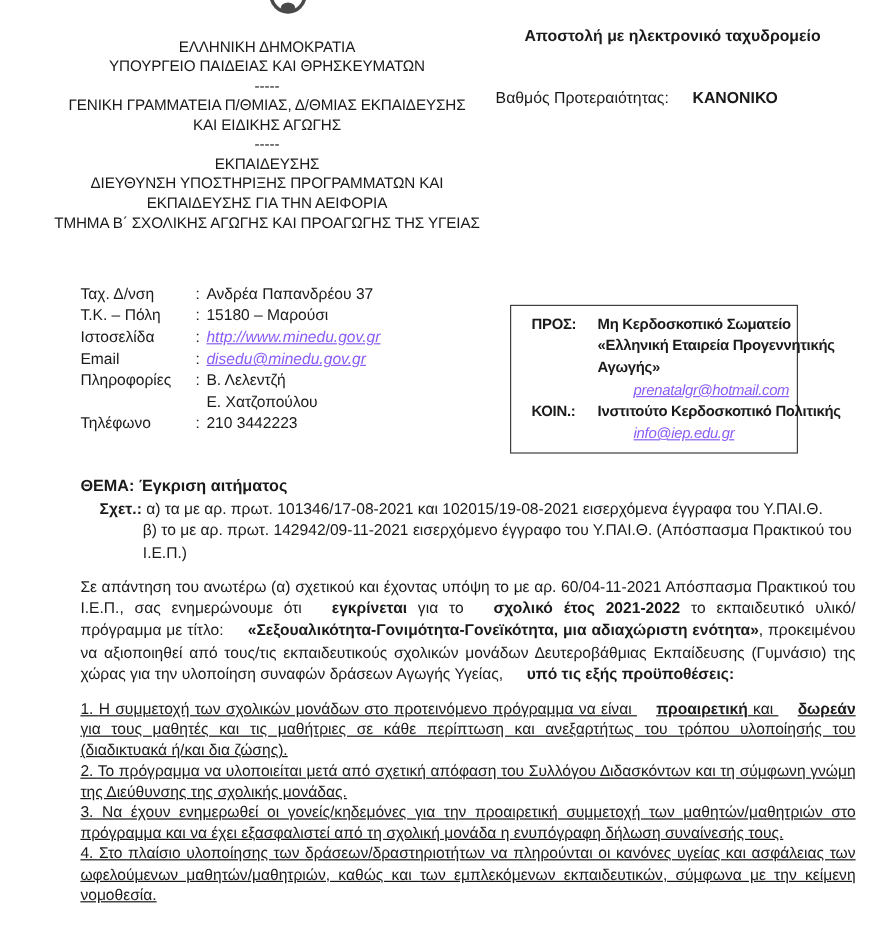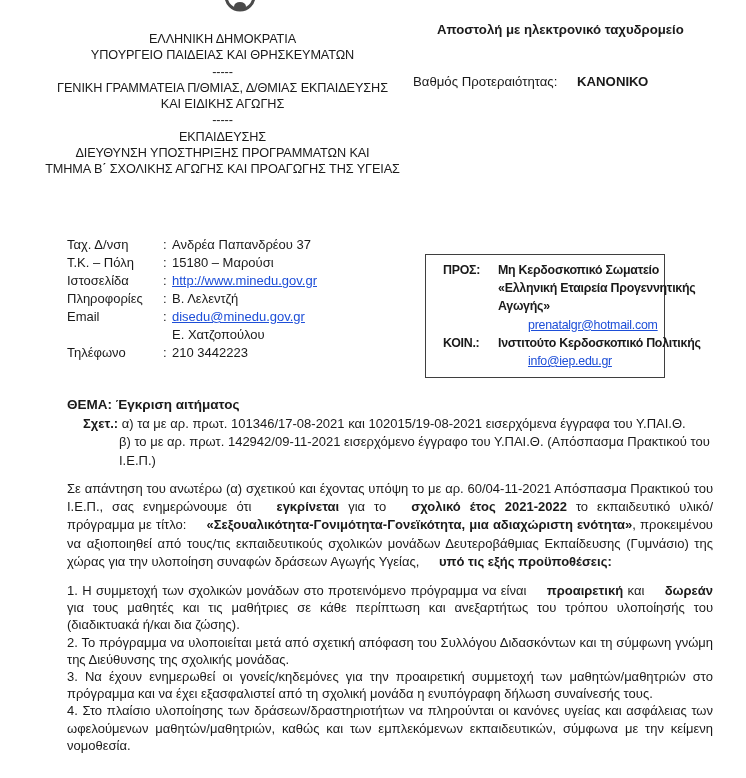--- a/index.html
+++ b/index.html
@@ -1,19 +1,19 @@
 <!DOCTYPE html>
 <html><head>
 <meta charset="utf-8">
 <style>
   html,body{margin:0;padding:0;background:#fff;}
   .page{position:relative;width:746px;height:778px;background:#ffffff;overflow:hidden;
         font-family:"Liberation Sans",sans-serif;color:#1a1a1a;border-radius:14px;}
   .b{font-weight:bold;padding-left:16px;}
-  .link{color:#1d4ed8;text-decoration:underline;cursor:pointer;}
+  .link{color:#8b5cf6;text-decoration:underline;cursor:pointer;font-style:italic;}
 
   
   .emblem{position:absolute;left:222px;top:-15px;width:36px;height:28px;}
 
   
   .hdr-left{position:absolute;left:25px;top:31px;width:395px;text-align:center;
             font-size:12.7px;line-height:16.3px;letter-spacing:-0.1px;}
 
   
   .dispatch{position:absolute;left:437px;top:22px;font-size:13.2px;font-weight:bold;}
@@ -33,21 +33,21 @@
   .contact{position:absolute;left:67px;top:236px;font-size:13px;line-height:18px;}
   .crow .clabel{display:inline-block;width:96px;}
   .crow .csep{display:inline-block;width:9px;}
 
   
   .main{position:absolute;left:67px;top:395px;width:646px;}
   .thema{font-size:13.5px;font-weight:bold;line-height:19px;}
   .sxet{font-size:13px;line-height:18.3px;margin-top:1px;}
   .sxet .indent{padding-left:52px;}
   .para{margin:10px 0 0 0;font-size:13px;line-height:18.2px;text-align:justify;}
-  .conds{margin-top:11px;font-size:13px;line-height:17.2px;}
+  .conds{margin-top:11px;font-size:13px;line-height:17.2px;text-decoration:underline;}
   .cond{margin:0;text-align:justify;}
 </style>
 </head>
 <body>
 
 <div class="page">
 
   <div class="emblem">
     <svg width="36" height="28" viewBox="0 0 36 28" aria-hidden="true">
       <circle cx="18" cy="11" r="14" fill="none" stroke="#4a4a4a" stroke-width="3"></circle>
@@ -57,20 +57,21 @@
 
   <div class="hdr-left">
       <div>ΕΛΛΗΝΙΚΗ ΔΗΜΟΚΡΑΤΙΑ</div>
       <div>ΥΠΟΥΡΓΕΙΟ ΠΑΙΔΕΙΑΣ ΚΑΙ ΘΡΗΣΚΕΥΜΑΤΩΝ</div>
       <div>-----</div>
       <div>ΓΕΝΙΚΗ ΓΡΑΜΜΑΤΕΙΑ Π/ΘΜΙΑΣ, Δ/ΘΜΙΑΣ ΕΚΠΑΙΔΕΥΣΗΣ</div>
       <div>ΚΑΙ ΕΙΔΙΚΗΣ ΑΓΩΓΗΣ</div>
       <div>-----</div>
       <div>ΕΚΠΑΙΔΕΥΣΗΣ</div>
       <div>ΔΙΕΥΘΥΝΣΗ ΥΠΟΣΤΗΡΙΞΗΣ ΠΡΟΓΡΑΜΜΑΤΩΝ ΚΑΙ</div>
+      <div>ΕΚΠΑΙΔΕΥΣΗΣ ΓΙΑ ΤΗΝ ΑΕΙΦΟΡΙΑ</div>
       <div>ΤΜΗΜΑ Β΄ ΣΧΟΛΙΚΗΣ ΑΓΩΓΗΣ ΚΑΙ ΠΡΟΑΓΩΓΗΣ ΤΗΣ ΥΓΕΙΑΣ</div>
     </div>
 
   <div class="dispatch">Αποστολή με ηλεκτρονικό ταχυδρομείο</div>
 
   <div class="priority">
     <span>Βαθμός Προτεραιότητας: </span><span class="b">ΚΑΝΟΝΙΚΟ</span>
   </div>
 
 
@@ -95,24 +96,24 @@
     <div class="crow">
       <span class="clabel">Ταχ. Δ/νση</span><span class="csep">:</span><span>Ανδρέα Παπανδρέου 37</span>
     </div>
     <div class="crow">
       <span class="clabel">Τ.Κ. – Πόλη</span><span class="csep">:</span><span>15180 – Μαρούσι</span>
     </div>
     <div class="crow">
       <span class="clabel">Ιστοσελίδα</span><span class="csep">:</span><a class="link">http://www.minedu.gov.gr</a>
     </div>
     <div class="crow">
-      <span class="clabel">Πληροφορίες</span><span class="csep">:</span><span>Β. Λελεντζή</span>
+      <span class="clabel">Email</span><span class="csep">:</span><a class="link">disedu@minedu.gov.gr</a>
     </div>
     <div class="crow">
-      <span class="clabel">Email</span><span class="csep">:</span><a class="link">disedu@minedu.gov.gr</a>
+      <span class="clabel">Πληροφορίες</span><span class="csep">:</span><span>Β. Λελεντζή</span>
     </div>
     <div class="crow">
       <span class="clabel"></span><span class="csep"></span><span>Ε. Χατζοπούλου</span>
     </div>
     <div class="crow">
       <span class="clabel">Τηλέφωνο</span><span class="csep">:</span><span>210 3442223</span>
     </div>
   </div>
 
   <div class="main">

